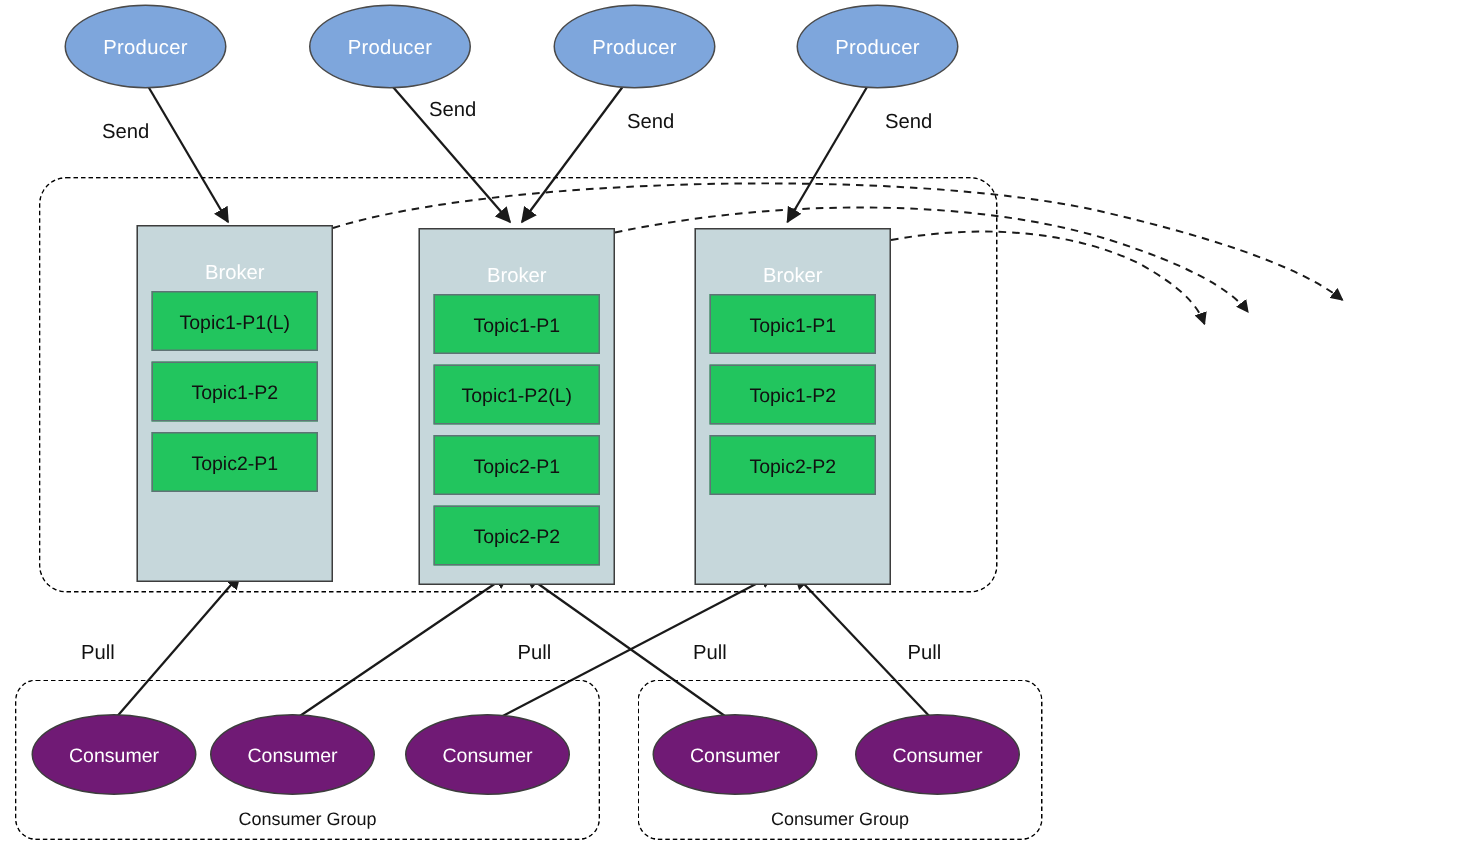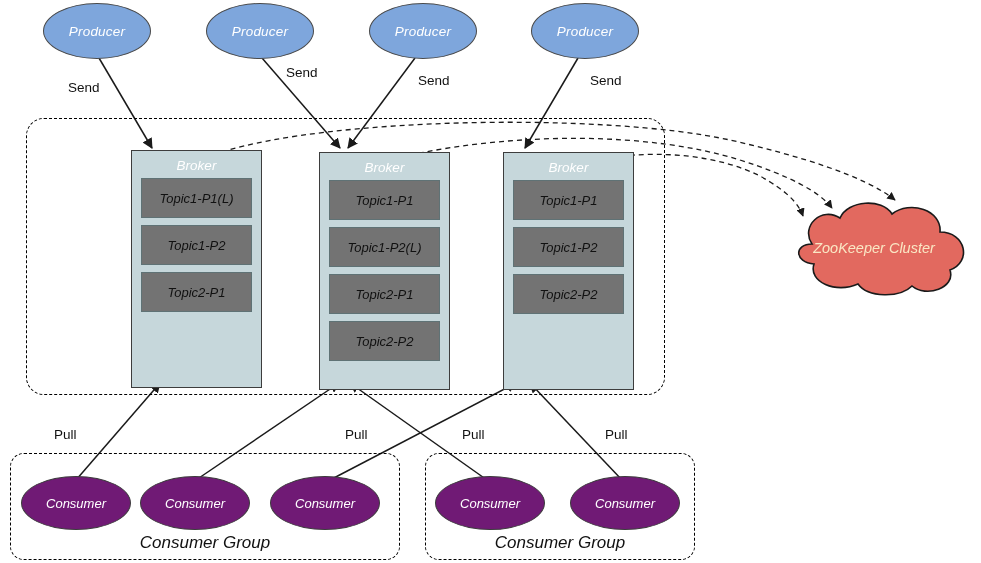--- a/index.html
+++ b/index.html
@@ -21,21 +21,20 @@
   #edge-layer {
     position: absolute;
     left: 0;
     top: 0;
     width: 981px;
     height: 563px;
   }
   .node {
     position: absolute;
     box-sizing: border-box;
-    font-style: italic;
   }
 
   
   .producer {
     width: 108px;
     height: 56px;
     border-radius: 50%;
     background: #7EA6DC;
     border: 1.4px solid #4a4a4a;
     display: flex;
@@ -55,32 +54,31 @@
     border-radius: 18px;
     background: transparent;
     z-index: 1;
   }
 
   
   .broker {
     background: #C6D7DB;
     border: 1.4px solid #3d3d3d;
     z-index: 3;
-    padding: 4px 9px 8px 9px;
-    margin-left: 40px;
+    padding: 20px 9px 8px 9px;
   }
   .broker-title {
     text-align: center;
     color: #ffffff;
     font-size: 13.5px;
     line-height: 22px;
     height: 23px;
   }
   .partition {
-    background: #737373;
+    background: #22c55e;
     border: 1.4px solid #5f7275;
     height: 38px;
     margin-bottom: 7px;
     display: flex;
     align-items: center;
     justify-content: center;
     color: #111111;
     font-size: 13px;
   }
   .partition:last-child { margin-bottom: 0; }
@@ -103,21 +101,21 @@
   .cgroup {
     border: 1.6px dashed #000000;
     border-radius: 14px;
     z-index: 2;
   }
   .cgroup-label {
     position: absolute;
     width: 100%;
     text-align: center;
     bottom: 6px;
-    font-size: 17px;
+    font-size: 12px;
     color: #111111;
     margin-top: 24px;
   }
   .consumer {
     width: 110px;
     height: 54px;
     border-radius: 50%;
     background: #701a75;
     border: 1.4px solid #3d3d3d;
     display: flex;
@@ -211,34 +209,20 @@
     <div class="partition">Topic2-P2</div>
   </div>
 
   <div class="node broker" style="left:463px; top:152px; width:131px; height:238px;">
     <div class="broker-title">Broker</div>
     <div class="partition">Topic1-P1</div>
     <div class="partition">Topic1-P2</div>
     <div class="partition">Topic2-P2</div>
   </div>
 
-  <div class="node zk-cloud" style="left:770px; top:198px; width:208px; height:100px;">
-    <svg width="208" height="100" viewBox="0 0 208 100">
-      <path d="M 42 46
-               C 30 28, 52 8, 70 20
-               C 78 2, 112 0, 122 16
-               C 140 2, 172 12, 170 34
-               C 196 34, 202 64, 180 72
-               C 186 90, 156 100, 142 88
-               C 130 100, 98 100, 88 86
-               C 66 96, 38 84, 44 66
-               C 24 64, 24 46, 42 46 Z" fill="#E2695F" stroke="#1a1a1a" stroke-width="1.6"></path>
-    </svg>
-    <div class="zk-label">ZooKeeper Cluster</div>
-  </div>
 
   <div class="node cgroup" style="left:10px; top:453px; width:390px; height:107px;">
     <div class="cgroup-label">Consumer Group</div>
   </div>
   <div class="node consumer" style="left:21px; top:476px;">
     <span class="lbl">Consumer</span>
   </div>
   <div class="node consumer" style="left:140px; top:476px;">
     <span class="lbl">Consumer</span>
   </div>

